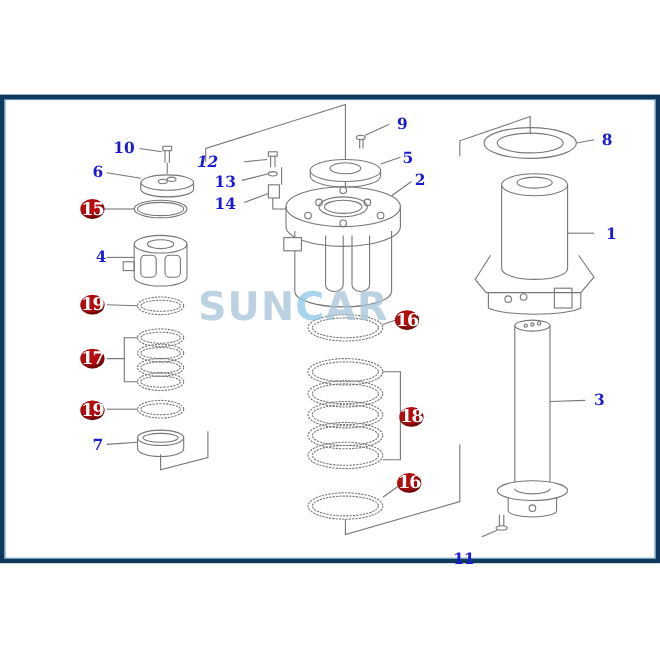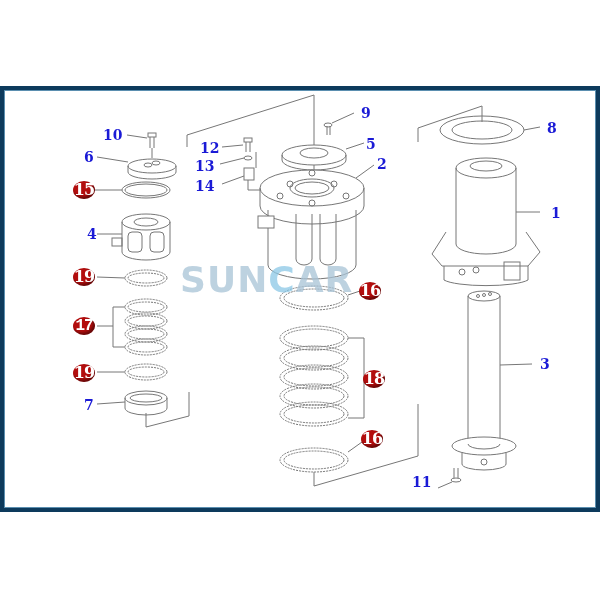--- a/index.html
+++ b/index.html
@@ -224,24 +224,24 @@
 <span class="label" style="left:551px; top:206px;">1</span>
 <span class="label" style="left:377px; top:157px;">2</span>
 <span class="label" style="left:540px; top:357px;">3</span>
 <span class="label" style="left:87px;  top:227px;">4</span>
 <span class="label" style="left:366px; top:137px;">5</span>
 <span class="label" style="left:84px;  top:150px;">6</span>
 <span class="label" style="left:84px;  top:398px;">7</span>
 <span class="label" style="left:547px; top:121px;">8</span>
 <span class="label" style="left:361px; top:106px;">9</span>
 <span class="label" style="left:103px; top:128px;text-align:right;">10</span>
-<span class="label" style="left:412px; top:475px;">11</span>
-<span class="label" style="left:200px; top:141px;">12</span>
+<span class="label" style="left:412px; top:502px;">11</span>
+<span class="label" style="left:179px; top:141px;font-style:italic;">12</span>
 <span class="label" style="left:195px; top:159px;">13</span>
 <span class="label" style="left:195px; top:179px;">14</span>
 
 <span class="badge" style="left:73px;  top:181px;">15</span>
 <span class="badge" style="left:359px; top:282px;">16</span>
 <span class="badge" style="left:361px; top:430px;">16</span>
-<span class="badge" style="left:73px;  top:317px;font-family:Liberation Mono, monospace;">17</span>
+<span class="badge" style="left:73px;  top:317px;">17</span>
 <span class="badge" style="left:363px; top:370px;">18</span>
 <span class="badge" style="left:73px;  top:268px;">19</span>
 <span class="badge" style="left:73px;  top:364px;">19</span>
 
 </body></html>

